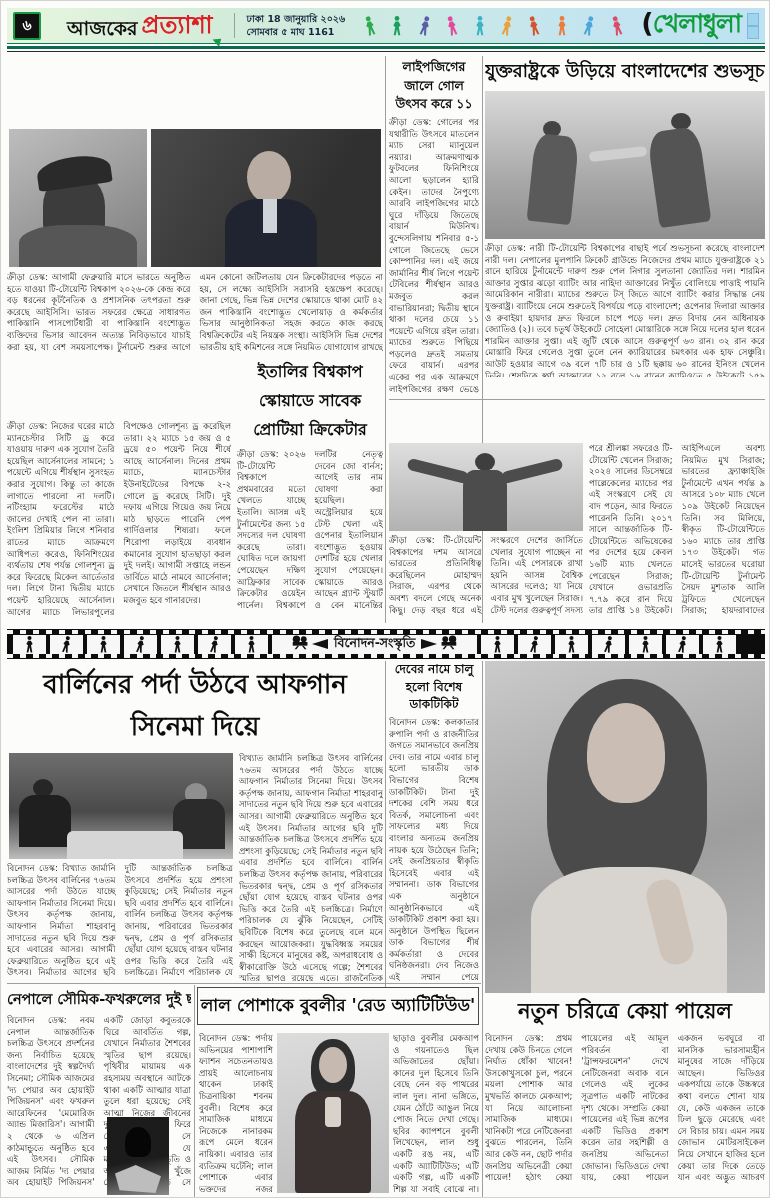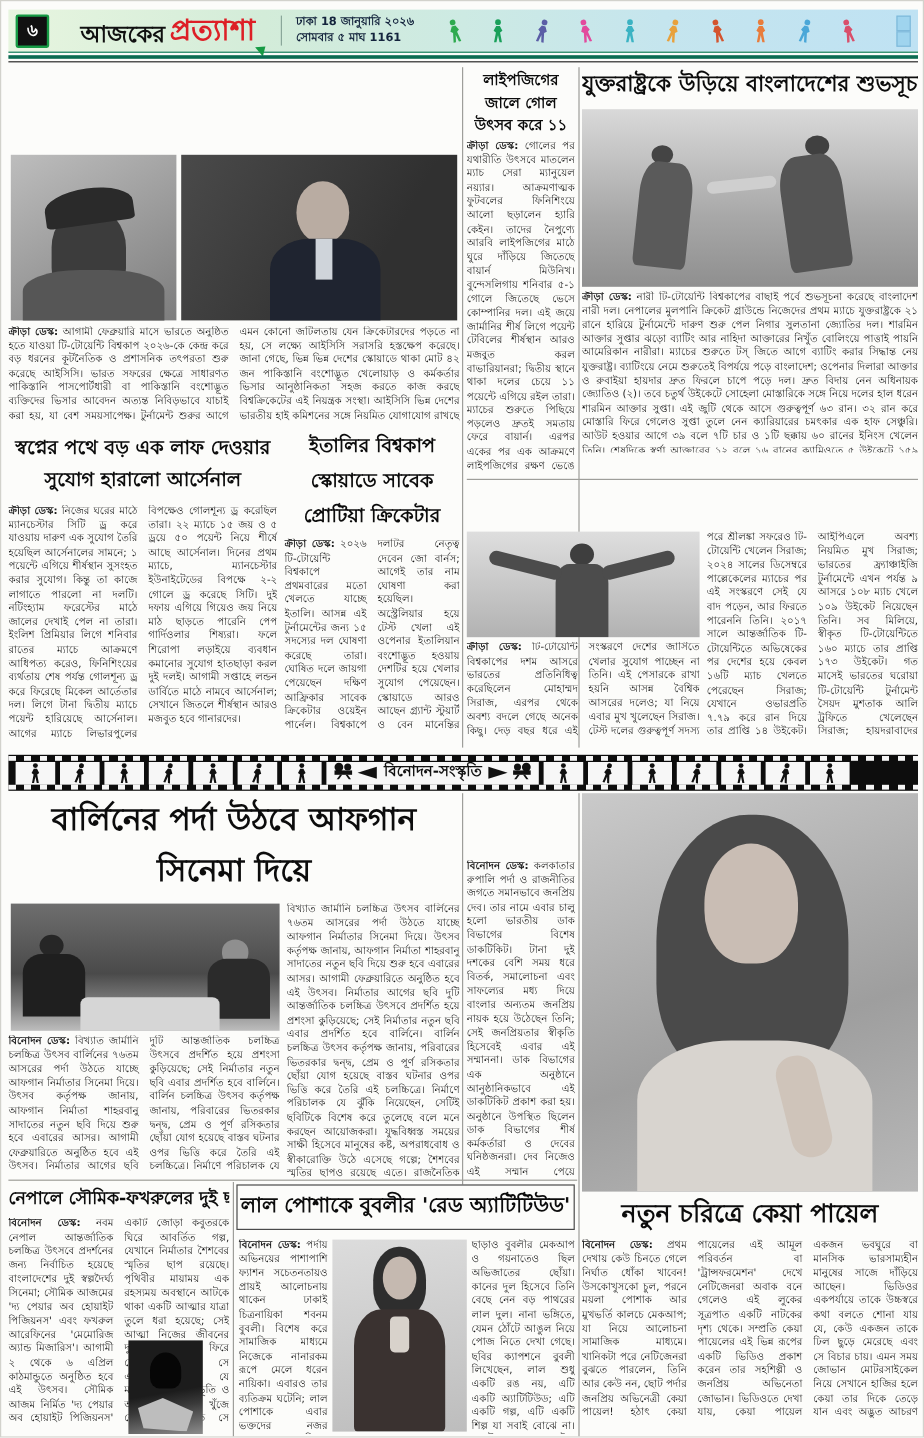--- a/index.html
+++ b/index.html
@@ -21,36 +21,36 @@
   .sport-ic{width:22px;height:26px;display:inline-block;flex:0 0 auto;}
   .section-logo{font-weight:bold;font-size:25px;color:#0f9d3c;white-space:nowrap;letter-spacing:-1px;}
   .section-logo .paren{color:#111;font-size:27px;}
   .endcap{width:12px;height:26px;display:flex;flex-direction:column;justify-content:space-between;margin-left:6px;}
   .endcap div{height:11px;background:#9fd4ee;border:1px solid #7fb9da;}
   .hdr-rule1{background:#0a6b52;}
   .hdr-rule2{background:#2a2a2a;}
   
   .headline{font-weight:bold;color:#0c0c0c;text-align:center;overflow:hidden;}
   .body-text{font-size:8.5px;line-height:11.6px;text-align:justify;color:#1d1d1d;overflow:hidden;}
-  .byline{font-weight:bold;}
+  .byline{font-weight:normal;}
   .cols2{column-count:2;column-gap:9px;}
   .cols3{column-count:3;column-gap:9px;}
   .vrule{width:1px;background:#9e9e9a;}
   .hrule{height:1px;background:#9e9e9a;}
   
   .photo{overflow:hidden;background:linear-gradient(150deg,#cfcfcf,#8f8f8f);}
   .ph{position:absolute;}
   
   .strip{background:#0d0d0d;display:flex;align-items:center;padding:5px 4px;}
   .strip:before,.strip:after{content:"";position:absolute;left:0;right:0;height:4px;
      background:repeating-linear-gradient(90deg,#f5f5f5 0 6px,#0d0d0d 6px 13px);}
   .strip:before{top:1px;} .strip:after{bottom:1px;}
   .frame{background:#f7f7f7;width:33px;height:19px;margin:0 2px;flex:0 0 auto;display:flex;align-items:center;justify-content:center;}
   .frame svg{width:14px;height:16px;}
-  .strip-center{background:#f7f7f7;height:19px;margin:0 2px;padding:0 4px;display:flex;align-items:center;flex:0 0 auto;}
+  .strip-center{background:#f7f7f7;height:19px;margin:0 2px;padding:0 18px;display:flex;align-items:center;flex:0 0 auto;}
   .strip-label{font-weight:bold;font-size:12.5px;color:#101010;margin:0 6px;white-space:nowrap;}
   .beam-l{width:0;height:0;border-right:16px solid #111;border-top:5px solid transparent;border-bottom:5px solid transparent;}
   .beam-r{width:0;height:0;border-left:16px solid #111;border-top:5px solid transparent;border-bottom:5px solid transparent;}
   .proj svg{width:22px;height:16px;}
 </style>
 </head>
 <body>
 
 <div class="page">
 
@@ -102,20 +102,21 @@
           </svg></span>
         <span class="sport-ic" style="transform: rotate(14deg);"><svg viewBox="0 0 24 24" style="width:100%;height:100%">
             <circle cx="12" cy="3.8" r="2.6" fill="#4aa7d8"></circle>
             <path fill="#4aa7d8" d="M10.3 7.2h3.4L16 11.5l-2.1 1.6L15.6 22h-2.2L12 15.6 10.6 22H8.4l1.7-8.9-2.1-1.6z"></path>
           </svg></span>
         <span class="sport-ic" style="transform: rotate(-14deg);"><svg viewBox="0 0 24 24" style="width:100%;height:100%">
             <circle cx="12" cy="3.8" r="2.6" fill="#d94f6b"></circle>
             <path fill="#d94f6b" d="M10.3 7.2h3.4L16 11.5l-2.1 1.6L15.6 22h-2.2L12 15.6 10.6 22H8.4l1.7-8.9-2.1-1.6z"></path>
           </svg></span>
       </div>
+    <div class="section-logo"><span class="paren">(</span><span>খেলাধুলা</span></div>
     <div class="endcap">
         <div></div>
         <div></div>
       </div>
   </div>
   <div class="abs hdr-rule1" style="left:6px;top:45px;width:758px;height:3px;"></div>
   <div class="abs hdr-rule2" style="left:6px;top:50px;width:758px;height:1px;"></div>
 
   <div class="abs vrule" style="left:384px;top:55px;height:567px;"></div>
   <div class="abs vrule" style="left:481px;top:55px;height:567px;"></div>
@@ -143,21 +144,20 @@
   <div class="abs headline" style="left:484px;top:56px;width:280px;height:30px;font-size:18px;line-height:28px;white-space:nowrap;">যুক্তরাষ্ট্রকে উড়িয়ে বাংলাদেশের শুভসূচনা</div>
   <div class="abs photo" style="left:484px;top:90px;width:280px;height:148px;background:linear-gradient(180deg,#d9d9d9,#a8a8a8 60%,#8f8f8f);">
     <div class="ph" style="left:58px;top:30px;width:18px;height:16px;background:#444;border-radius:50%;"></div>
     <div class="ph" style="left:46px;top:44px;width:44px;height:88px;background:#5a5a5a;border-radius:30% 30% 8% 8%;transform:rotate(6deg);"></div>
     <div class="ph" style="left:186px;top:22px;width:20px;height:17px;background:#404040;border-radius:50%;"></div>
     <div class="ph" style="left:168px;top:38px;width:52px;height:96px;background:#545454;border-radius:30% 30% 8% 8%;transform:rotate(-8deg);"></div>
     <div class="ph" style="left:104px;top:58px;width:58px;height:10px;background:#cfcfcf;border-radius:5px;transform:rotate(-6deg);"></div>
   </div>
   <p class="abs body-text" style="left:484px;top:242px;width:280px;height:134px;margin:0;"><b class="byline">ক্রীড়া ডেস্ক:</b> <span>নারী টি-টোয়েন্টি বিশ্বকাপের বাছাই পর্বে শুভসূচনা করেছে বাংলাদেশ নারী দল। নেপালের মুলপানি ক্রিকেট গ্রাউন্ডে নিজেদের প্রথম ম্যাচে যুক্তরাষ্ট্রকে ২১ রানে হারিয়ে টুর্নামেন্টে দারুণ শুরু পেল নিগার সুলতানা জ্যোতির দল। শারমিন আক্তার সুপ্তার ঝড়ো ব্যাটিং আর নাহিদা আক্তারের নিখুঁত বোলিংয়ে পাত্তাই পায়নি আমেরিকান নারীরা। ম্যাচের শুরুতে টস্‌ জিতে আগে ব্যাটিং করার সিদ্ধান্ত নেয় যুক্তরাষ্ট্র। ব্যাটিংয়ে নেমে শুরুতেই বিপর্যয়ে পড়ে বাংলাদেশ; ওপেনার দিলারা আক্তার ও রুবাইয়া হায়দার দ্রুত ফিরলে চাপে পড়ে দল। দ্রুত বিদায় নেন অধিনায়ক জ্যোতিও (২)। তবে চতুর্থ উইকেটে সোহেলা মোস্তারিকে সঙ্গে নিয়ে দলের হাল ধরেন শারমিন আক্তার সুপ্তা। এই জুটি থেকে আসে গুরুত্বপূর্ণ ৬৩ রান। ৩২ রান করে মোস্তারি ফিরে গেলেও সুপ্তা তুলে নেন ক্যারিয়ারের চমৎকার এক হাফ সেঞ্চুরি। আউট হওয়ার আগে ৩৯ বলে ৭টি চার ও ১টি ছক্কায় ৬০ রানের ইনিংস খেলেন তিনি। শেষদিকে স্বর্ণা আক্তারের ১২ বলে ১৬ রানের ক্যামিওতে ৫ উইকেটে ১৫৯ রানের চ্যালেঞ্জিং স্কোর গড়ে বাংলাদেশ। যুক্তরাষ্ট্রের হয়ে মাত্র মাহি মাদাভান ৩টি উইকেট নেন। ১৬০ রানের লক্ষ্যে খেলতে নেমে শুরুটা মন্দ ছিল না যুক্তরাষ্ট্রের; উদ্বোধনী জুটিতে ৪২ রান তুলে লড়াইয়ের ইঙ্গিত দিয়েছিলেন দুই ওপেনার রেজিনা পার্নিমিয়ালা ও দিশা সিংহ। ৩৬ রান করা পার্নিমিয়ালাকে ফিরিয়ে এই জুটি ভাঙেন নাহিদা আক্তার। এরপরই তাসের ঘরের মতো ভেঙে পড়ে যুক্তরাষ্ট্রের ব্যাটিং লাইনআপ। প্রিয়া সিং ৩৩ রান করে হারের ব্যবধান কমানোর চেষ্টা করলেও বাংলাদেশের বোলারদের দাপটে তা যথেষ্ট ছিল না। নির্ধারিত ২০ ওভারে ১৩৮ রানে থামে যুক্তরাষ্ট্রের ইনিংস। বাংলাদেশের হয়ে বল হাতে নাহিদা আক্তার মাত্র ৪ ওভারে ১৯ রান দিয়ে তুলে নেন ৪টি উইকেট; ভালো বোলিং করে রাবেয়া খান শিকার করেন ২ উইকেট। এ জয়ে গ্রুপ পর্বে পূর্ণ ২ পয়েন্ট নিয়ে শুভসূচনা করল বাংলাদেশ।</span></p>
 
-  <div class="abs headline" style="left:6px;top:358px;width:224px;height:58px;font-size:16px;line-height:27px;">স্বপ্নের পথে বড় এক লাফ দেওয়ার সুযোগ হারালো আর্সেনাল</div>
   <p class="abs body-text cols2" style="left:6px;top:420px;width:224px;height:200px;margin:0;"><b class="byline">ক্রীড়া ডেস্ক:</b> <span>নিজের ঘরের মাঠে ম্যানচেস্টার সিটি ড্র করে যাওয়ায় দারুণ এক সুযোগ তৈরি হয়েছিল আর্সেনালের সামনে; ১ পয়েন্টে এগিয়ে শীর্ষস্থান সুসংহত করার সুযোগ। কিন্তু তা কাজে লাগাতে পারলো না দলটি। নটিংহ্যাম ফরেস্টের মাঠে জালের দেখাই পেল না তারা। ইংলিশ প্রিমিয়ার লিগে শনিবার রাতের ম্যাচে আক্রমণে আধিপত্য করেও, ফিনিশিংয়ের ব্যর্থতায় শেষ পর্যন্ত গোলশূন্য ড্র করে ফিরেছে মিকেল আর্তেতার দল। লিগে টানা দ্বিতীয় ম্যাচে পয়েন্ট হারিয়েছে আর্সেনাল। আগের ম্যাচে লিভারপুলের বিপক্ষেও গোলশূন্য ড্র করেছিল তারা। ২২ ম্যাচে ১৫ জয় ও ৫ ড্রয়ে ৫০ পয়েন্ট নিয়ে শীর্ষে আছে আর্সেনাল। দিনের প্রথম ম্যাচে, ম্যানচেস্টার ইউনাইটেডের বিপক্ষে ২-২ গোলে ড্র করেছে সিটি। দুই দফায় এগিয়ে গিয়েও জয় নিয়ে মাঠ ছাড়তে পারেনি পেপ গার্দিওলার শিষ্যরা। ফলে শিরোপা লড়াইয়ে ব্যবধান কমানোর সুযোগ হাতছাড়া করল দুই দলই। আগামী সপ্তাহে লন্ডন ডার্বিতে মাঠে নামবে আর্সেনাল; সেখানে জিতলে শীর্ষস্থান আরও মজবুত হবে গানারদের।</span></p>
 
   <div class="abs headline" style="left:236px;top:356px;width:146px;height:88px;font-size:16px;line-height:29px;">ইতালির বিশ্বকাপ স্কোয়াডে সাবেক প্রোটিয়া ক্রিকেটার</div>
   <p class="abs body-text cols2" style="left:236px;top:448px;width:146px;height:172px;margin:0;"><b class="byline">ক্রীড়া ডেস্ক:</b> <span>২০২৬ টি-টোয়েন্টি বিশ্বকাপে প্রথমবারের মতো খেলতে যাচ্ছে ইতালি। আসন্ন এই টুর্নামেন্টের জন্য ১৫ সদস্যের দল ঘোষণা করেছে তারা। ঘোষিত দলে জায়গা পেয়েছেন দক্ষিণ আফ্রিকার সাবেক ক্রিকেটার ওয়েইন পার্নেল। বিশ্বকাপে দলটির নেতৃত্ব দেবেন জো বার্নস; আগেই তার নাম ঘোষণা করা হয়েছিল। অস্ট্রেলিয়ার হয়ে টেস্ট খেলা এই ওপেনার ইতালিয়ান বংশোদ্ভূত হওয়ায় দেশটির হয়ে খেলার সুযোগ পেয়েছেন। স্কোয়াডে আরও আছেন গ্র্যান্ট স্টুয়ার্ট ও বেন মানেন্তির মতো পরিচিত মুখ। আগামী মাসে ভারত ও শ্রীলঙ্কায় শুরু হতে যাওয়া টুর্নামেন্টে ইতালির গ্রুপে প্রতিপক্ষ হিসেবে রয়েছে শক্তিশালী কয়েকটি দল। ইউরোপ অঞ্চলের বাছাই পেরিয়ে আসা দলটি প্রথমবারের অভিজ্ঞতাকে স্মরণীয় করে রাখতে চায়।</span></p>
 
   <div class="abs photo" style="left:388px;top:442px;width:194px;height:88px;background:linear-gradient(180deg,#dedede,#b2b2b2);">
     <div class="ph" style="left:86px;top:10px;width:20px;height:18px;background:#3e3e3e;border-radius:50%;"></div>
     <div class="ph" style="left:74px;top:27px;width:44px;height:61px;background:#4c4c4c;border-radius:26% 26% 0 0;"></div>
     <div class="ph" style="left:18px;top:22px;width:62px;height:12px;background:#4c4c4c;border-radius:6px;transform:rotate(14deg);"></div>
     <div class="ph" style="left:112px;top:22px;width:62px;height:12px;background:#4c4c4c;border-radius:6px;transform:rotate(-14deg);"></div>
@@ -279,20 +279,21 @@
   <div class="abs photo" style="left:8px;top:752px;width:224px;height:106px;background:linear-gradient(180deg,#6e6e6e,#4a4a4a 55%,#838383 80%,#bdbdbd);">
     <div class="ph" style="left:24px;top:26px;width:20px;height:18px;background:#262626;border-radius:50%;"></div>
     <div class="ph" style="left:10px;top:42px;width:52px;height:52px;background:#1f1f1f;border-radius:30% 30% 0 0;"></div>
     <div class="ph" style="left:176px;top:30px;width:22px;height:20px;background:#8f8f8f;border-radius:50% 50% 40% 40%;"></div>
     <div class="ph" style="left:164px;top:46px;width:52px;height:50px;background:#2b2b2b;border-radius:30% 30% 0 0;"></div>
     <div class="ph" style="left:58px;top:78px;width:116px;height:28px;background:#d6d6d6;border-radius:6px 6px 0 0;"></div>
   </div>
   <p class="abs body-text cols2" style="left:6px;top:862px;width:226px;height:118px;margin:0;"><b class="byline">বিনোদন ডেস্ক:</b> <span>বিখ্যাত জার্মানি চলচ্চিত্র উৎসব বার্লিনের ৭৬তম আসরের পর্দা উঠতে যাচ্ছে আফগান নির্মাতার সিনেমা দিয়ে। উৎসব কর্তৃপক্ষ জানায়, আফগান নির্মাতা শাহরবানু সাদাতের নতুন ছবি দিয়ে শুরু হবে এবারের আসর। আগামী ফেব্রুয়ারিতে অনুষ্ঠিত হবে এই উৎসব। নির্মাতার আগের ছবি দুটি আন্তর্জাতিক চলচ্চিত্র উৎসবে প্রদর্শিত হয়ে প্রশংসা কুড়িয়েছে; সেই নির্মাতার নতুন ছবি এবার প্রদর্শিত হবে বার্লিনে। বার্লিন চলচ্চিত্র উৎসব কর্তৃপক্ষ জানায়, পরিবারের ভিতরকার দ্বন্দ্ব, প্রেম ও পূর্ণ রসিকতার ছোঁয়া যোগ হয়েছে বাস্তব ঘটনার ওপর ভিত্তি করে তৈরি এই চলচ্চিত্রে। নির্মাণে পরিচালক যে ঝুঁকি নিয়েছেন, সেটিই ছবিটিকে বিশেষ করে তুলেছে বলে মনে করছেন আয়োজকরা। যুদ্ধবিধ্বস্ত সময়ের সাক্ষী হিসেবে মানুষের কষ্ট, অপরাধবোধ ও স্বীকারোক্তি উঠে এসেছে গল্পে; শৈশবের স্মৃতির ছাপও রয়েছে এতে। রাজনৈতিক প্রেক্ষাপটের ভেতর তৈরি হয়েছে গভীর এক মানবিক আখ্যান। এর আগে রাশিয়া ও ইংল্যান্ডের দুটি আন্তর্জাতিক চলচ্চিত্র উৎসবে প্রদর্শিত হয়ে প্রশংসা কুড়িয়েছে সিনেমাটি। অন্যদিকে প্রতিযোগিতা বিভাগে এবার লড়বে বিশ্বের নানা প্রান্তের নির্বাচিত ছবিগুলো। উদ্বোধনী আয়োজনে অংশ নেবেন খ্যাতিমান নির্মাতা ও শিল্পীরা; তিনি দ্য হলিউড রিপোর্টার-এর সঙ্গে কথা বলেছেন আসন্ন আসর নিয়ে।</span></p>
   <p class="abs body-text" style="left:238px;top:752px;width:144px;height:228px;margin:0;"><span>বিখ্যাত জার্মানি চলচ্চিত্র উৎসব বার্লিনের ৭৬তম আসরের পর্দা উঠতে যাচ্ছে আফগান নির্মাতার সিনেমা দিয়ে। উৎসব কর্তৃপক্ষ জানায়, আফগান নির্মাতা শাহরবানু সাদাতের নতুন ছবি দিয়ে শুরু হবে এবারের আসর। আগামী ফেব্রুয়ারিতে অনুষ্ঠিত হবে এই উৎসব। নির্মাতার আগের ছবি দুটি আন্তর্জাতিক চলচ্চিত্র উৎসবে প্রদর্শিত হয়ে প্রশংসা কুড়িয়েছে; সেই নির্মাতার নতুন ছবি এবার প্রদর্শিত হবে বার্লিনে। বার্লিন চলচ্চিত্র উৎসব কর্তৃপক্ষ জানায়, পরিবারের ভিতরকার দ্বন্দ্ব, প্রেম ও পূর্ণ রসিকতার ছোঁয়া যোগ হয়েছে বাস্তব ঘটনার ওপর ভিত্তি করে তৈরি এই চলচ্চিত্রে। নির্মাণে পরিচালক যে ঝুঁকি নিয়েছেন, সেটিই ছবিটিকে বিশেষ করে তুলেছে বলে মনে করছেন আয়োজকরা। যুদ্ধবিধ্বস্ত সময়ের সাক্ষী হিসেবে মানুষের কষ্ট, অপরাধবোধ ও স্বীকারোক্তি উঠে এসেছে গল্পে; শৈশবের স্মৃতির ছাপও রয়েছে এতে। রাজনৈতিক প্রেক্ষাপটের ভেতর তৈরি হয়েছে গভীর এক মানবিক আখ্যান। এর আগে রাশিয়া ও ইংল্যান্ডের দুটি আন্তর্জাতিক চলচ্চিত্র উৎসবে প্রদর্শিত হয়ে প্রশংসা কুড়িয়েছে সিনেমাটি। অন্যদিকে প্রতিযোগিতা বিভাগে এবার লড়বে বিশ্বের নানা প্রান্তের নির্বাচিত ছবিগুলো। উদ্বোধনী আয়োজনে অংশ নেবেন খ্যাতিমান নির্মাতা ও শিল্পীরা; তিনি দ্য হলিউড রিপোর্টার-এর সঙ্গে কথা বলেছেন আসন্ন আসর নিয়ে।</span></p>
 
+  <div class="abs headline" style="left:388px;top:660px;width:90px;height:52px;font-size:12px;line-height:17.5px;">দেবের নামে চালু হলো বিশেষ ডাকটিকিট</div>
   <p class="abs body-text" style="left:388px;top:716px;width:90px;height:264px;margin:0;"><b class="byline">বিনোদন ডেস্ক:</b> <span>কলকাতার রুপালি পর্দা ও রাজনীতির জগতে সমানভাবে জনপ্রিয় দেব। তার নামে এবার চালু হলো ভারতীয় ডাক বিভাগের বিশেষ ডাকটিকিট। টানা দুই দশকের বেশি সময় ধরে বিতর্ক, সমালোচনা এবং সাফল্যের মধ্য দিয়ে বাংলার অন্যতম জনপ্রিয় নায়ক হয়ে উঠেছেন তিনি; সেই জনপ্রিয়তার স্বীকৃতি হিসেবেই এবার এই সম্মাননা। ডাক বিভাগের এক অনুষ্ঠানে আনুষ্ঠানিকভাবে এই ডাকটিকিট প্রকাশ করা হয়। অনুষ্ঠানে উপস্থিত ছিলেন ডাক বিভাগের শীর্ষ কর্মকর্তারা ও দেবের ঘনিষ্ঠজনরা। দেব নিজেও এই সম্মান পেয়ে আবেগাপ্লুত; ভক্তদের উদ্দেশে তিনি লেখেন, 'এই ভালোবাসার ঋণ কোনো দিন শোধ হবার নয়।' ভক্ত-অনুরাগীরাও সামাজিক মাধ্যমে প্রিয় তারকাকে শুভেচ্ছায় ভাসিয়েছেন। অভিনয়ের পাশাপাশি সংসদ সদস্য হিসেবেও দায়িত্ব পালন করছেন এই তারকা। আগামী মাসে দেবের নতুন ছবি মুক্তি পাবে বলে জানা গেছে; সেটি নিয়েও দর্শকদের মধ্যে ব্যাপক আগ্রহ রয়েছে। নতুন এই স্বীকৃতি তার ক্যারিয়ারে আরও একটি পালক যোগ করল বলে মনে করছেন ভক্তরা। ডাকটিকিটটি সংগ্রহ করতে এরই মধ্যে আগ্রহ প্রকাশ করেছেন অনেকে।</span></p>
 
   <div class="abs photo" style="left:484px;top:660px;width:280px;height:332px;background:linear-gradient(160deg,#cacaca,#9e9e9e 60%,#b8b8b8);">
     <div class="ph" style="left:62px;top:18px;width:160px;height:220px;background:#4a4a4a;border-radius:48% 48% 36% 36%;"></div>
     <div class="ph" style="left:102px;top:42px;width:78px;height:100px;background:#c9bdb4;border-radius:50% 50% 44% 44%;"></div>
     <div class="ph" style="left:46px;top:206px;width:196px;height:126px;background:#d8d4cf;border-radius:40% 40% 0 0;"></div>
     <div class="ph" style="left:168px;top:218px;width:34px;height:86px;background:#cfc4ba;border-radius:16px;transform:rotate(-14deg);"></div>
   </div>
   <div class="abs headline" style="left:484px;top:994px;width:280px;height:34px;font-size:21px;line-height:32px;white-space:nowrap;">নতুন চরিত্রে কেয়া পায়েল</div>
   <p class="abs body-text cols3" style="left:484px;top:1032px;width:280px;height:162px;margin:0;"><b class="byline">বিনোদন ডেস্ক:</b> <span>প্রথম দেখায় কেউ চিনতে গেলে নির্ঘাত ধোঁকা খাবেন! উসকোখুসকো চুল, পরনে ময়লা পোশাক আর মুখভর্তি কালচে মেকআপ; যা নিয়ে আলোচনা সামাজিক মাধ্যমে। খানিকটা পরে নেটিজেনরা বুঝতে পারলেন, তিনি আর কেউ নন, ছোট পর্দার জনপ্রিয় অভিনেত্রী কেয়া পায়েল! হঠাৎ কেয়া পায়েলের এই আমূল পরিবর্তন বা 'ট্রান্সফরমেশন' দেখে নেটিজেনরা অবাক বনে গেলেও এই লুকের সূত্রপাত একটি নাটকের দৃশ্য থেকে। সম্প্রতি কেয়া পায়েলের এই ভিন্ন রূপের একটি ভিডিও প্রকাশ করেন তার সহশিল্পী ও জনপ্রিয় অভিনেতা জোভান। ভিডিওতে দেখা যায়, কেয়া পায়েল একজন ভবঘুরে বা মানসিক ভারসাম্যহীন মানুষের সাজে দাঁড়িয়ে আছেন। ভিডিওর একপর্যায়ে তাকে উচ্চস্বরে কথা বলতে শোনা যায় যে, কেউ একজন তাকে ঢিল ছুড়ে মেরেছে এবং সে বিচার চায়। এমন সময় জোভান মোটরসাইকেল নিয়ে সেখানে হাজির হলে কেয়া তার দিকে তেড়ে যান এবং অদ্ভুত আচরণ করতে থাকেন। ভিডিওটি পোস্ট করে ক্যাপশনে জোভান মজা করে লেখেন, 'তোমরি পাগল নাকি?? আমারে কয় খাইয়া লাইগো!' ভিডিওটি প্রকাশের পর ভক্ত ও অনুরাগী মহলে বেশ আলোচনা সৃষ্টি করে। প্রথম দেখায় তার কেউকে চিনতেই পারেননি বলেও মন্তব্য করেন অনেকে। কেউ অভিনয়ের প্রশংসা করে লিখেছেন, 'বাপরে বাপ, কি মারাত্মক অভিনয়!', মেকআপ নিয়ে জনৈক একজনের মন্তব্য, 'মানিয়েছে, একদম পারফেক্ট মেকআপ।' সব মিলিয়ে নেটিজেনরা তার এই কাজের প্রতি একাগ্রতা ও সাহসিকতার প্রশংসা করেছেন। ধারণা, এটি মূলত একটি নতুন নাটকের গল্পনির্ভর দৃশ্য; ঘনিষ্ঠ নাটকটির নাম এখনো আনুষ্ঠানিকভাবে জানানো হয়নি। নাটকটিতে তার সহশিল্পী হিসেবে থাকছেন ফারহান আহমেদ জোভান। এর আগেও এই জুটি বেশকিছু নাটকে অভিনয় করে দর্শকদের হৃদয়ে জায়গা করে নিয়েছেন। গ্ল্যামার আর সাবলীল অভিনয়ের জন্য জনপ্রিয় হলেও চরিত্রের প্রয়োজনে এমন ব্যতিক্রমী লুকে নিজেকে ভাঙতে দক্ষতা প্রমাণ করলেন অভিনেত্রী।</span></p>

